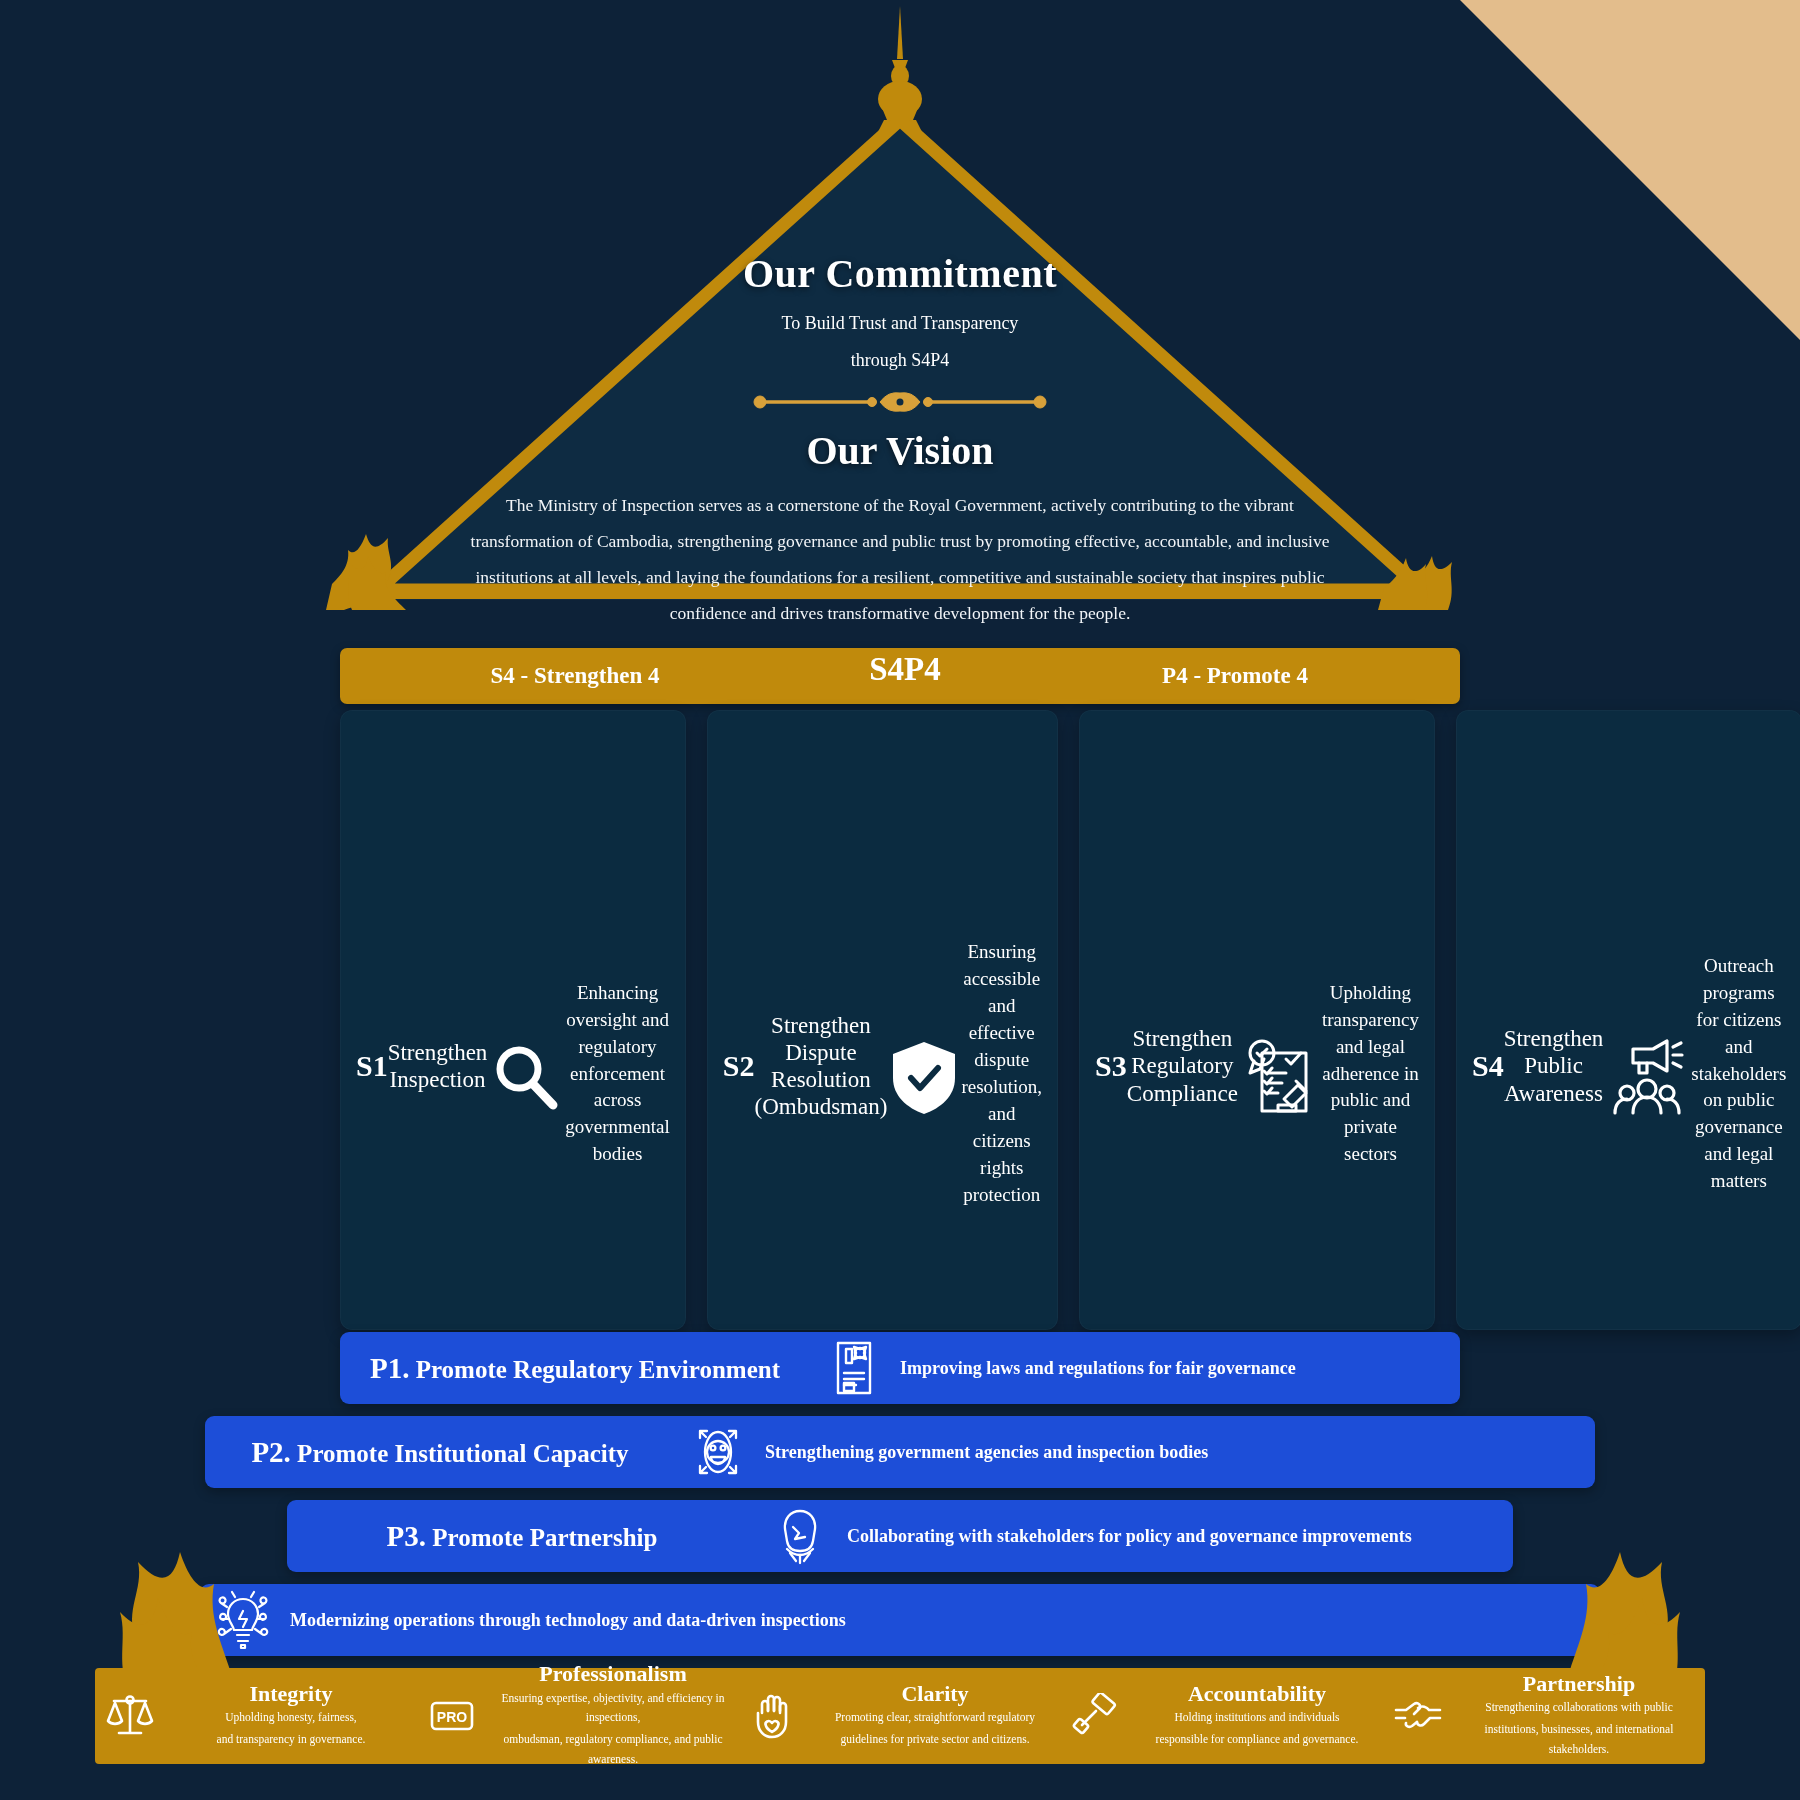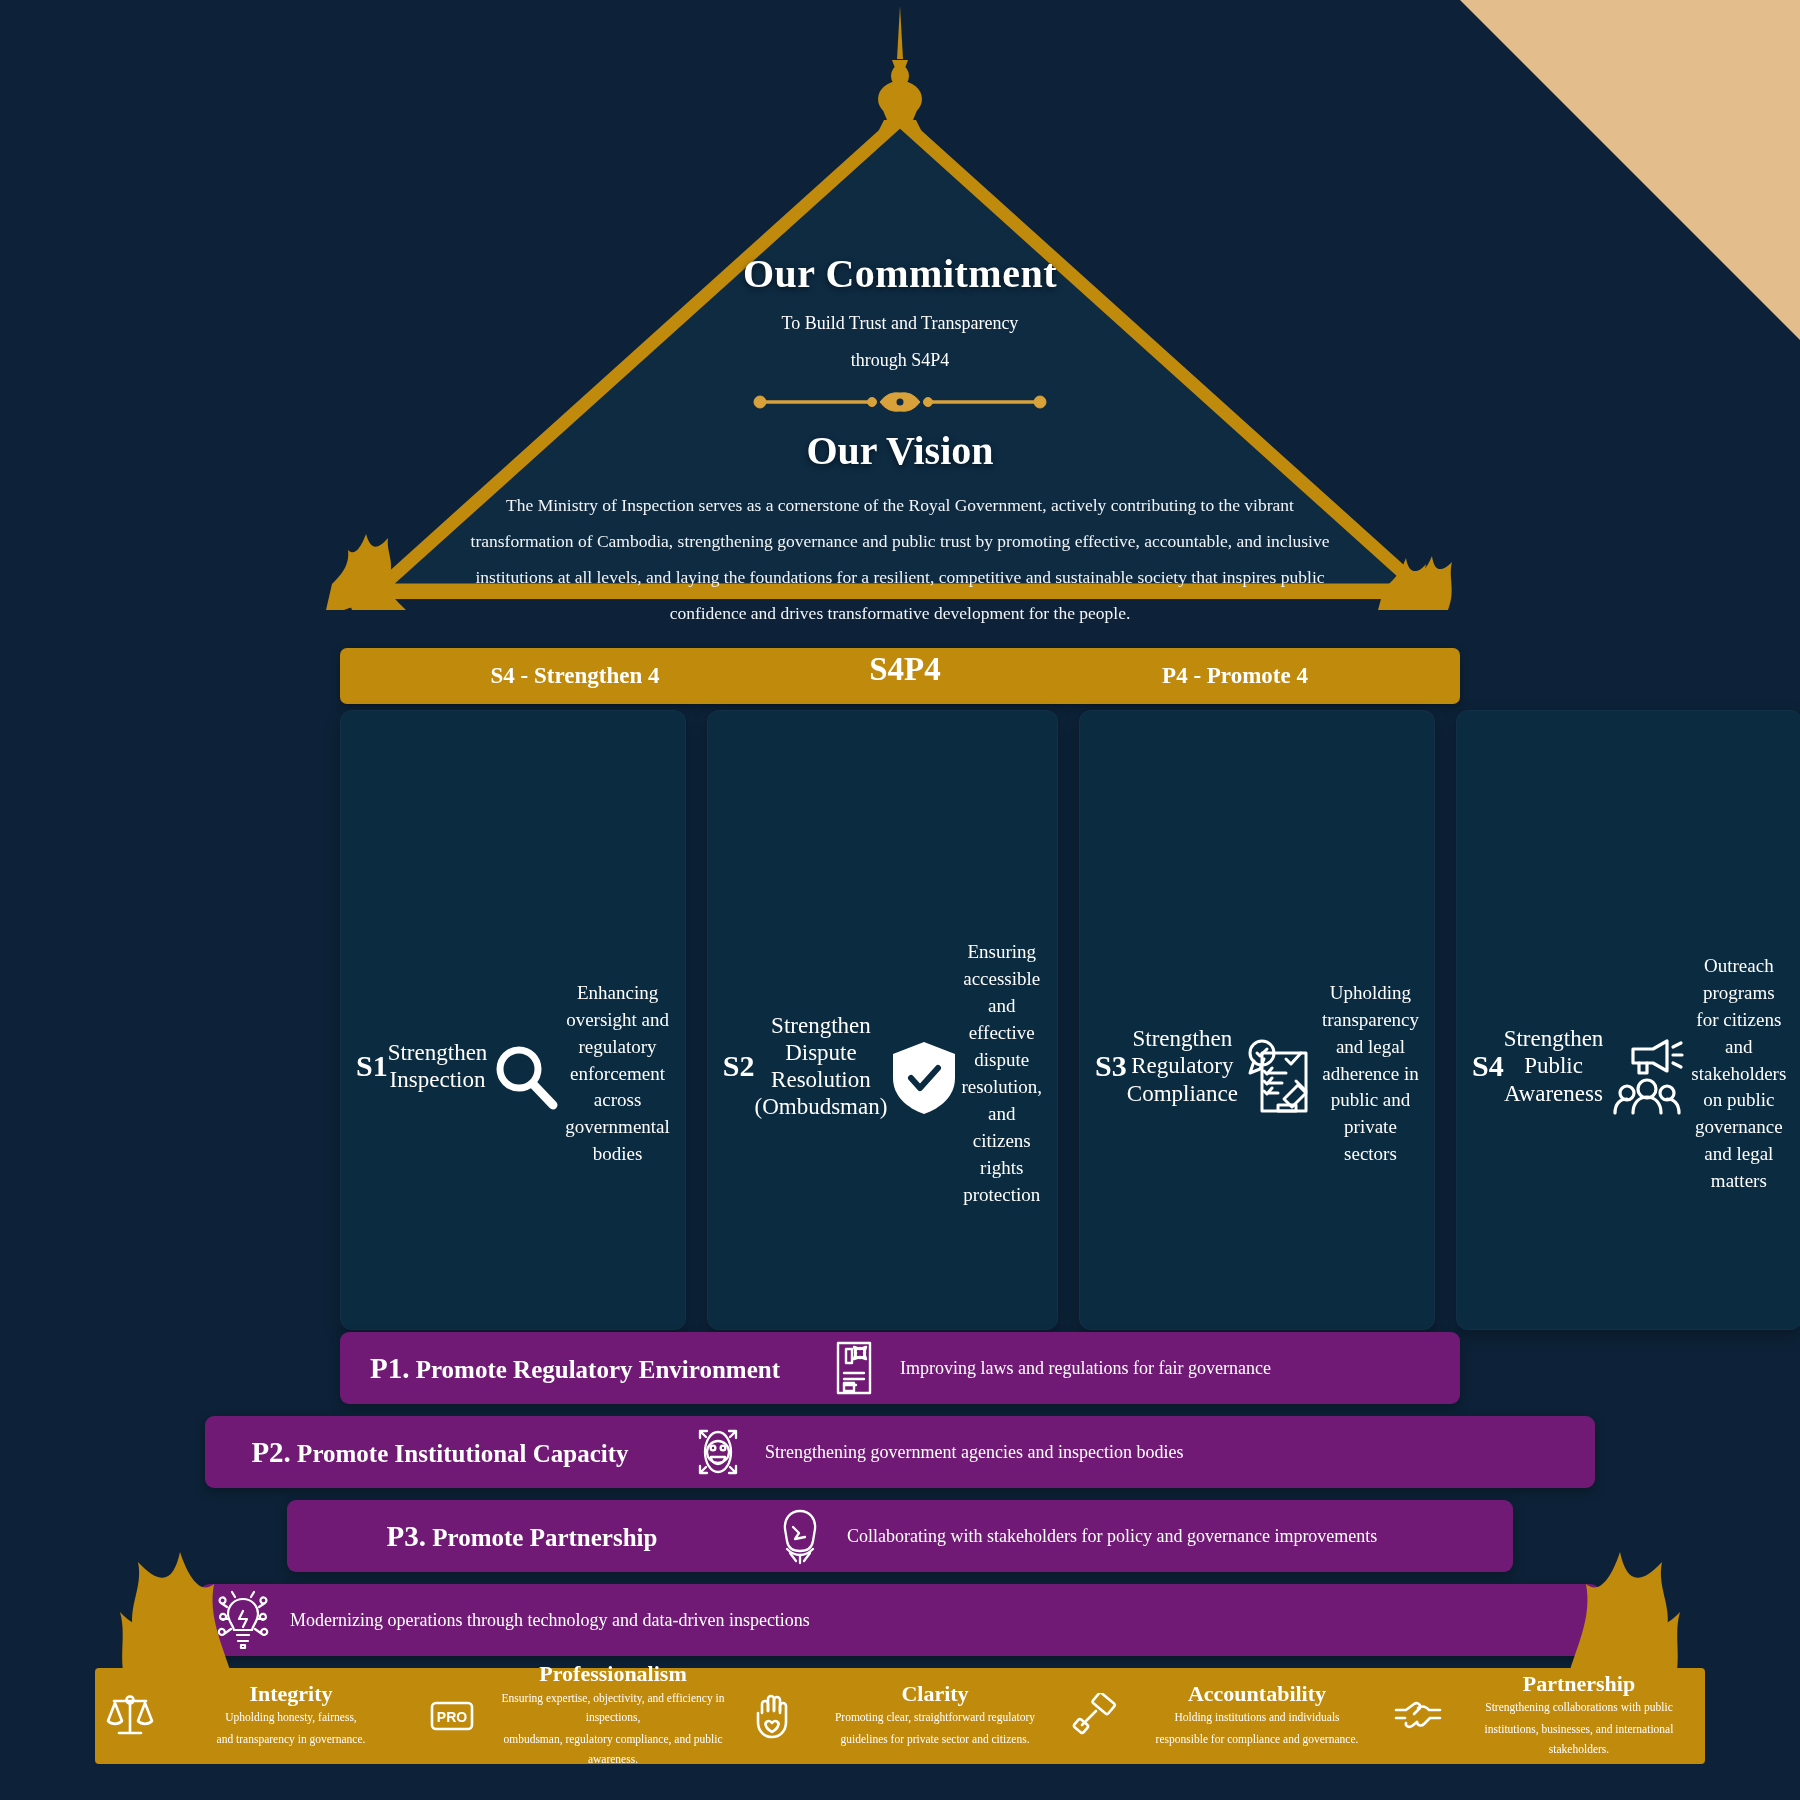--- a/index.html
+++ b/index.html
@@ -125,39 +125,39 @@
   }
   .pillar-code { font-size: 30px; font-weight: bold; line-height: 1.1; }
   .pillar-title { font-size: 23px; font-weight: normal; line-height: 1.18; margin-top: 2px; }
   .pillar-icon { margin-top: 26px; height: 84px; display: flex; align-items: center; justify-content: center; }
   .pillar-desc { margin-top: 18px; font-size: 19px; line-height: 1.42; }
 
   
   .promos { position: absolute; left: 0; right: 0; top: 1332px; }
   .promo {
     height: 72px;
-    background: #701a75;
+    background: #1d4ed8;
     border-radius: 9px;
     margin: 0 auto 12px;
     display: flex;
     align-items: center;
     color: #fff;
     box-shadow: 0 4px 12px rgba(0,0,0,.3);
     position: relative;
   }
   .promo-label {
     width: 470px;
     text-align: center;
     font-size: 25px;
     font-weight: bold;
     flex: none;
   }
   .promo-label .num { font-size: 29px; }
   .promo-icon { width: 86px; flex: none; display: flex; align-items: center; justify-content: center; }
-  .promo-desc { font-size: 18px; font-weight: normal; padding-left: 4px; }
+  .promo-desc { font-size: 18px; font-weight: bold; padding-left: 4px; }
 
   .promo-1 { width: 1120px; }
   .promo-2 { width: 1390px; }
   .promo-3 { width: 1226px; }
   .promo-4 { width: 1400px; }
 
   
   .values-wrap { position: absolute; left: 0; right: 0; bottom: 36px; height: 96px; }
   .values-bar {
     position: absolute;

